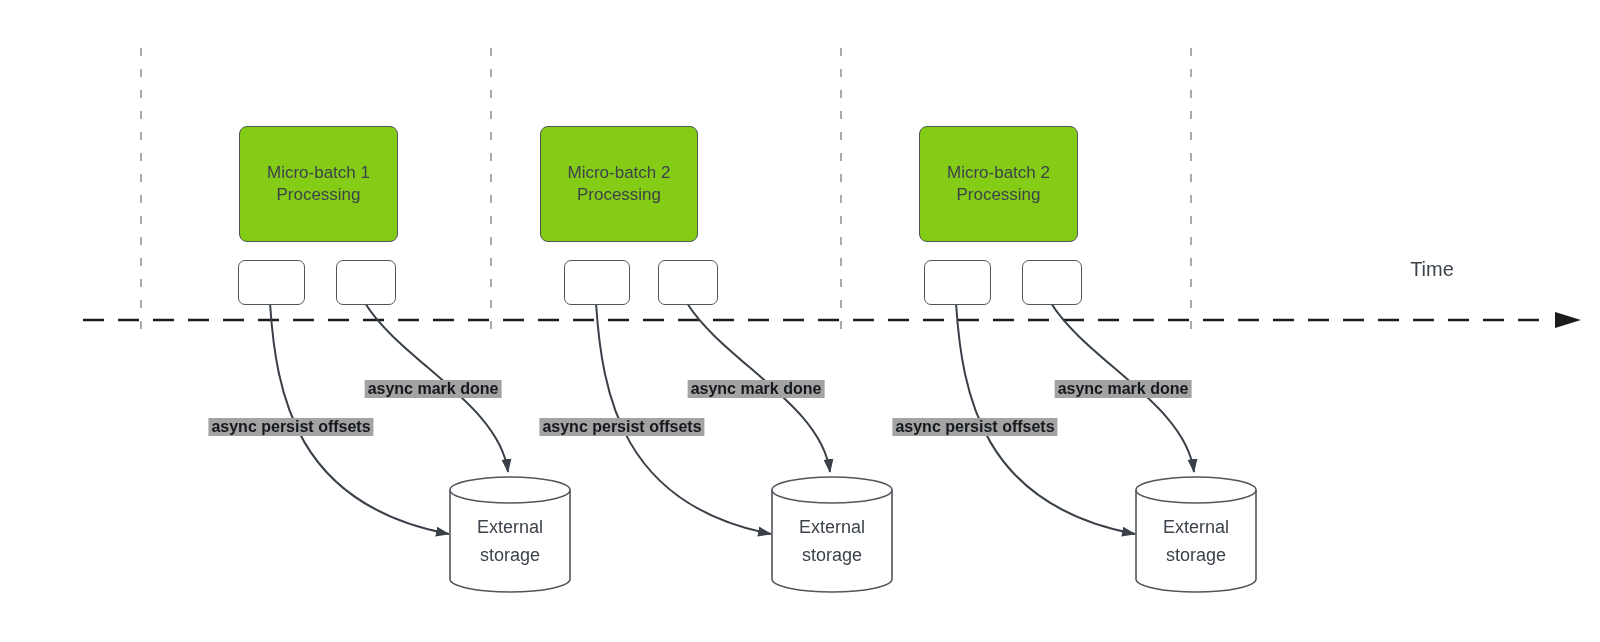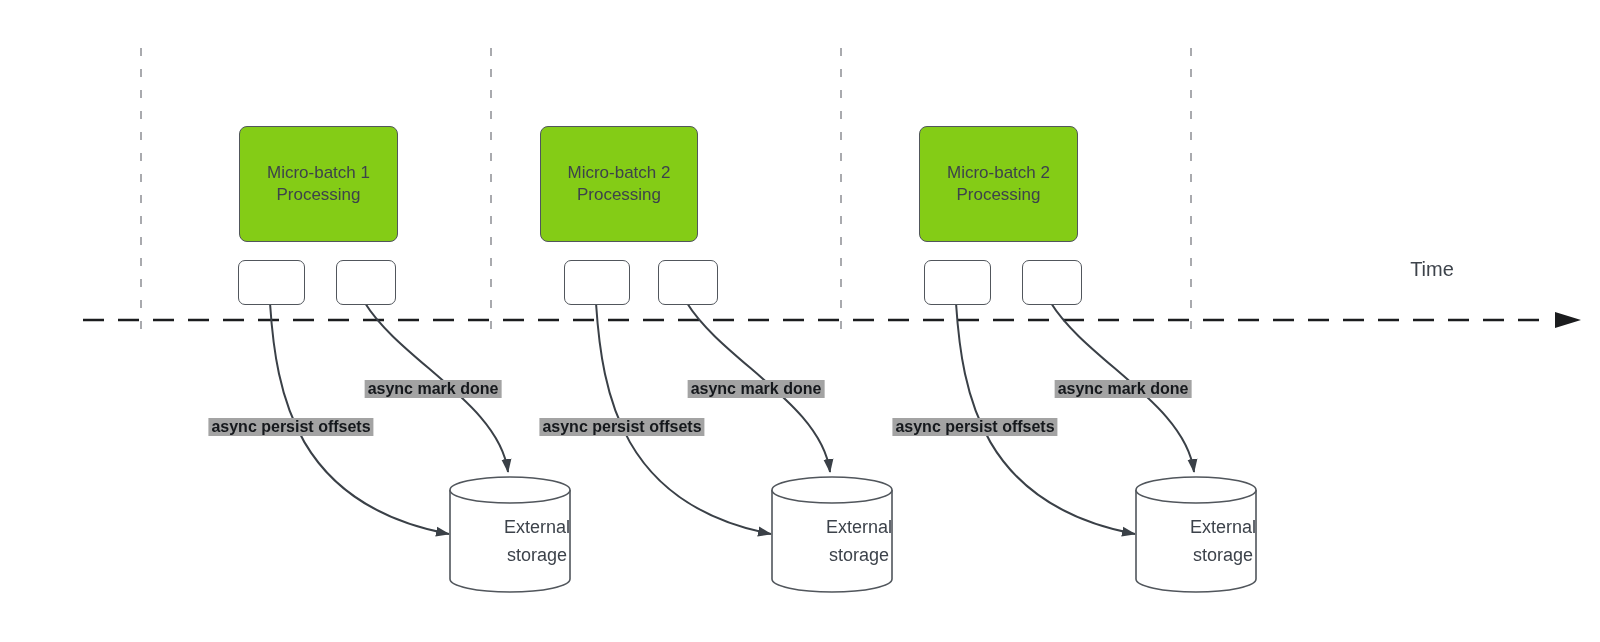--- a/index.html
+++ b/index.html
@@ -11,21 +11,21 @@
   .node-box{
     position:absolute;display:flex;align-items:center;justify-content:center;
     border:1.5px solid #51565c;border-radius:8px;background:#84cc16;
     color:#3d434b;font-size:17px;line-height:22px;text-align:center;
   }
   .node-box .txt{white-space:pre-line;}
   .mini-box{
     position:absolute;border:1.5px solid #51565c;border-radius:7px;background:#ffffff;
   }
   .cyl-label{
-    position:absolute;display:flex;align-items:center;justify-content:flex-end;
+    position:absolute;display:flex;align-items:center;justify-content:center;
     color:#3d434b;font-size:18px;line-height:28px;text-align:center;
   }
   .cyl-label .txt{white-space:pre-line;}
   .edge-label{
     position:absolute;transform:translate(-50%,-50%);
     font-weight:bold;font-size:16px;color:#15181c;background:#a3a3a3;
     padding:0 3px;white-space:nowrap;
   }
   .time-label{
     position:absolute;transform:translate(-50%,-50%);

